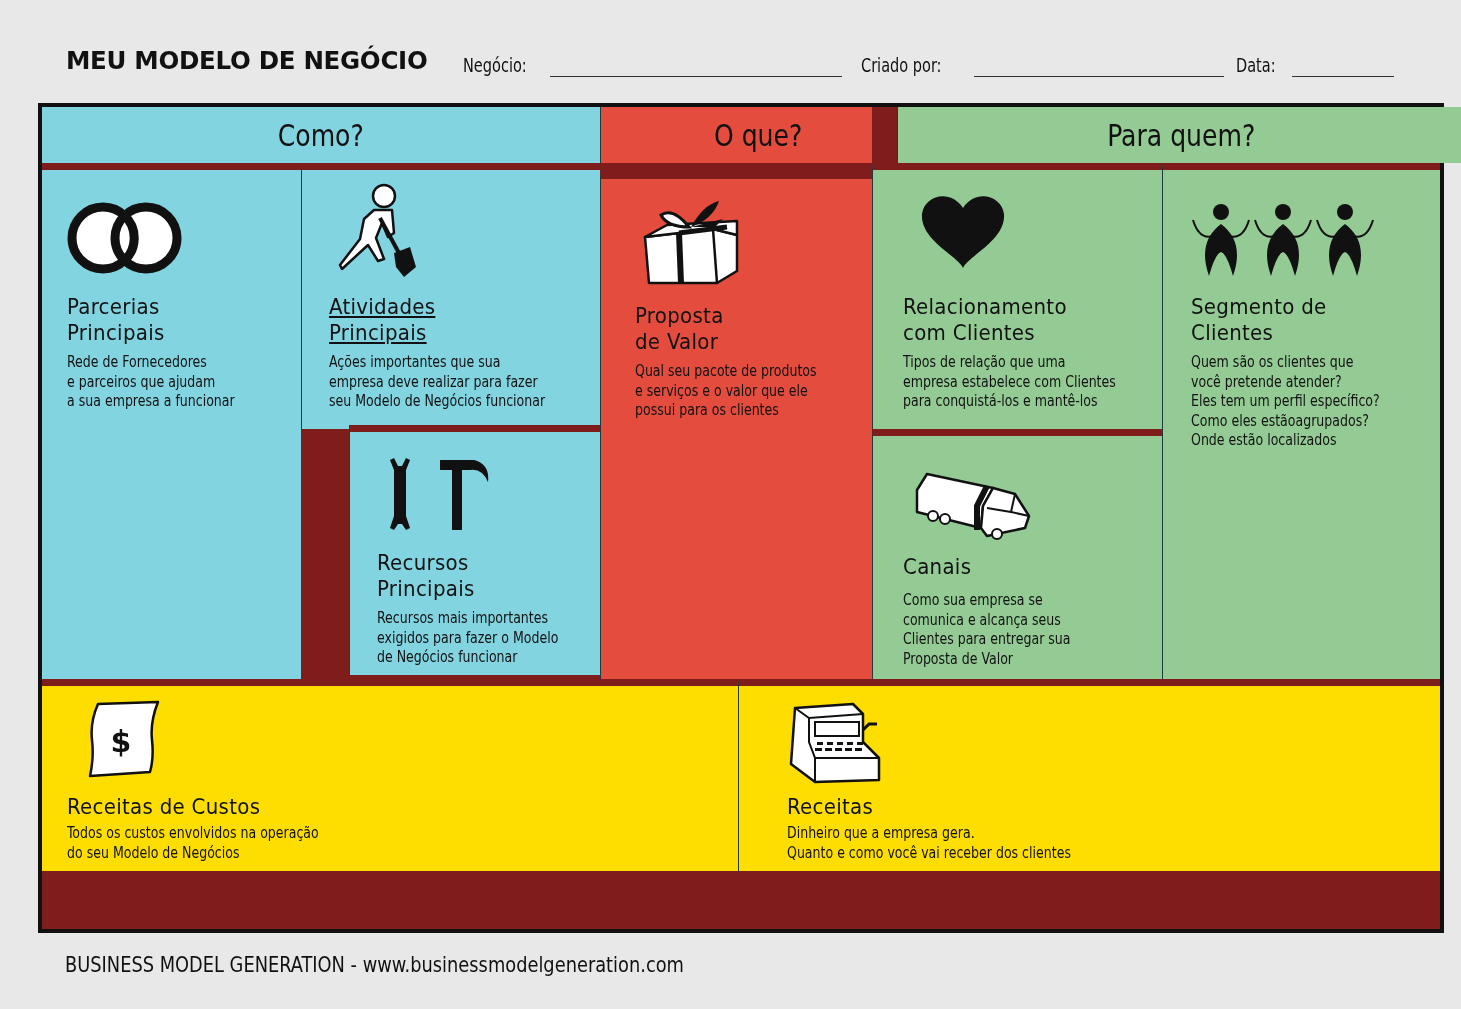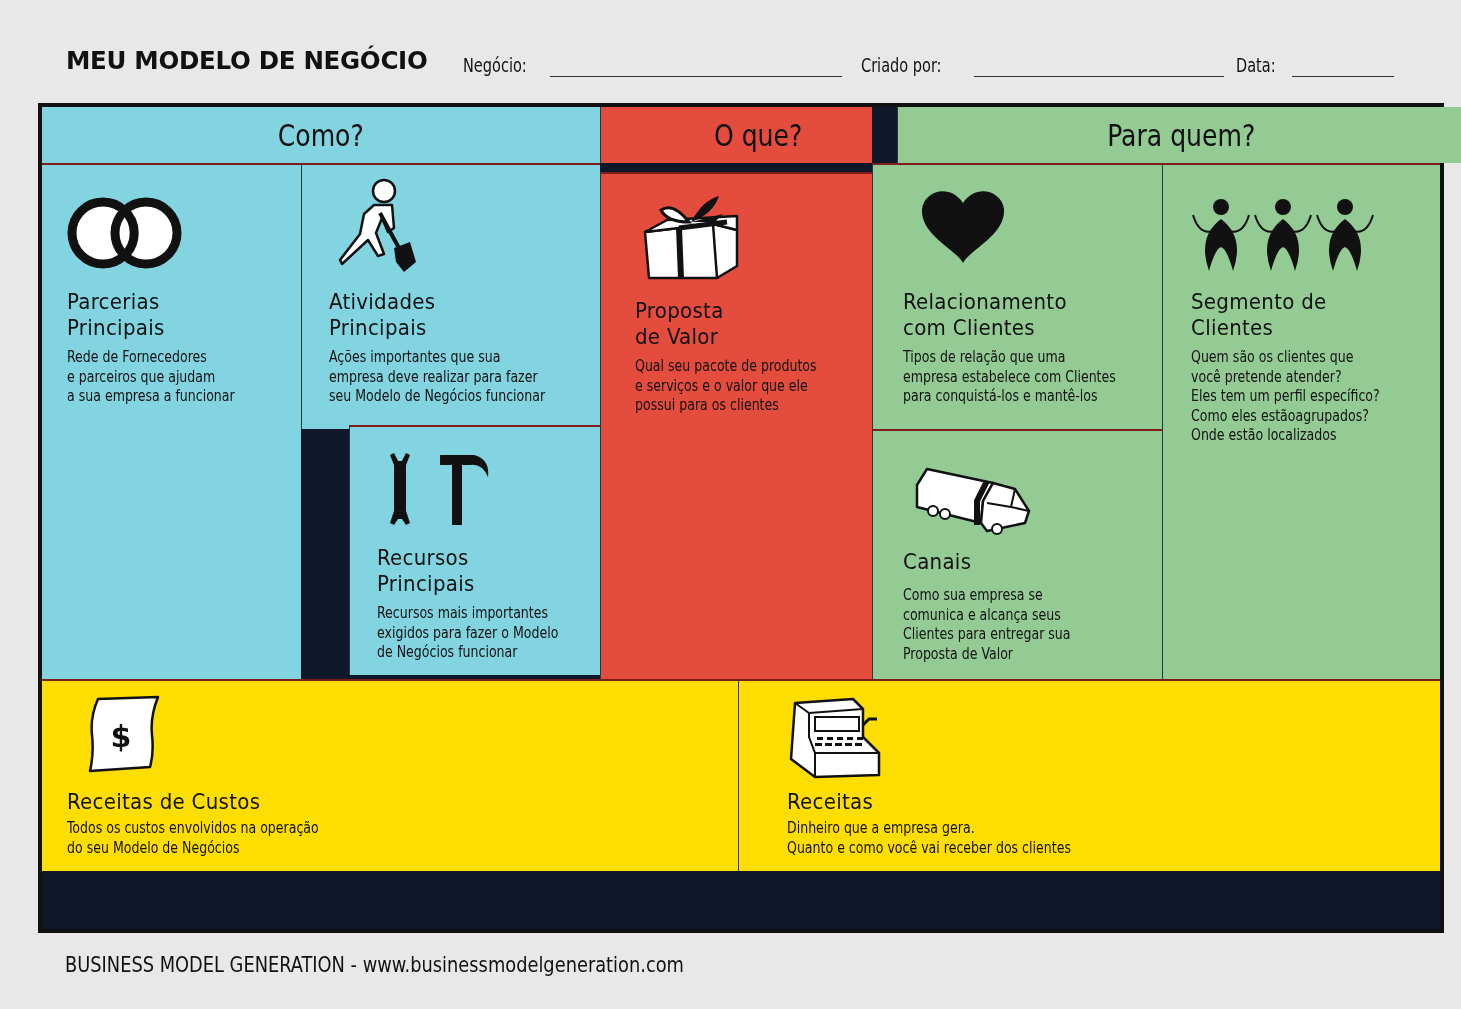--- a/index.html
+++ b/index.html
@@ -4,28 +4,28 @@
 <style>
   * { box-sizing: border-box; margin: 0; padding: 0; }
   html, body { width: 1461px; height: 1009px; background: #e8e8e8; overflow: hidden; }
   body { position: relative; font-family: "DejaVu Sans Condensed", "DejaVu Sans", sans-serif; color: #111; }
 
   .header { position: absolute; left: 66px; top: 46px; height: 40px; width: 1340px; }
   .title { position: absolute; left: 0; top: 0; font-family: "DejaVu Sans", sans-serif; font-weight: bold; font-size: 25px; letter-spacing: -0.3px; transform: scaleX(0.98); transform-origin: left; color: #111; }
   .field-label { position: absolute; top: 8px; font-size: 19px; transform: scaleX(0.85); transform-origin: left; color: #111; }
   .field-line { position: absolute; top: 30px; height: 0; border-bottom: 1.5px solid #333; }
 
-  .board { position: absolute; left: 38px; top: 103px; width: 1406px; height: 830px; border: 4px solid #111; background: #0f172a; }
+  .board { position: absolute; left: 38px; top: 103px; width: 1406px; height: 830px; border: 4px solid #111; background: #7f1d1d; }
   .cell { position: absolute; overflow: hidden; }
   .blue { background: #82d4e1; }
   .red { background: #e44c3e; padding-left: 44px; }
   .green { background: #94cb95; }
   .yellow { background: #fedd00; }
   .bl { border-left: 1px solid #1f3c3c; }
-  .bt { border-top: 2px solid #7f1d1d; }
+  .bt { border-top: 7px solid #7f1d1d; }
 
   .group-head { position: absolute; display: flex; align-items: center; justify-content: center; font-size: 31px; transform-origin: center; color: #111; }
   .group-head span { display: inline-block; transform: scaleX(0.9); }
 
   .block-title { position: absolute; font-size: 22px; line-height: 26px; letter-spacing: 0.3px; color: #111; white-space: pre-line; }
   .block-desc { position: absolute; font-size: 15.2px; line-height: 19.5px; color: #111; white-space: pre-line; transform: scaleX(0.92); transform-origin: left top; }
   .icon { position: absolute; }
 
   .footer { position: absolute; left: 65px; top: 952px; font-size: 22px; color: #111; transform: scaleX(0.9); transform-origin: left; }
 </style>
@@ -67,21 +67,21 @@
 a sua empresa a funcionar</div>
   </div>
 
   <div class="cell blue bt bl" style="left:259px; top:56px; width:299px; height:266px;">
     <svg class="icon" style="left:36px; top:13px;" width="82" height="100" viewBox="0 0 82 100">
       <circle cx="46" cy="13" r="11" fill="#fff" stroke="#111" stroke-width="2.5"></circle>
       <path d="M36 27 L54 27 L56 50 L50 54 L44 40 L38 55 L46 76 L40 78 L30 62 L4 86 L2 82 L22 56 L26 36 Z" fill="#fff" stroke="#111" stroke-width="2.5" stroke-linejoin="round"></path>
       <path d="M42 35 L62 72" stroke="#111" stroke-width="4"></path>
       <path d="M56 70 L72 64 L78 84 L66 94 L58 84 Z" fill="#111"></path>
     </svg>
-    <div class="block-title" style="left:27px; top:124px;">Atividades
+    <div class="block-title" style="left:27px; top:124px;text-decoration:underline;">Atividades
 Principais</div>
     <div class="block-desc" style="left:27px; top:183px;">Ações importantes que sua
 empresa deve realizar para fazer
 seu Modelo de Negócios funcionar</div>
   </div>
 
   <div class="cell blue bt bl" style="left:259px; top:318px; width:299px; height:250px;margin-left:48px;">
     <svg class="icon" style="left:40px; top:26px;" width="104" height="74" viewBox="0 0 104 74">
       <path d="M4 0 L8 8 L12 8 L16 0 L20 2 L16 12 L16 58 L20 70 L16 72 L12 66 L8 66 L4 72 L0 70 L4 58 L4 12 L0 2 Z" fill="#111"></path>
       <path d="M50 2 L84 2 Q100 6 98 24 Q92 10 80 12 L72 12 L72 72 L62 72 L62 12 L50 12 Z" fill="#111"></path>

